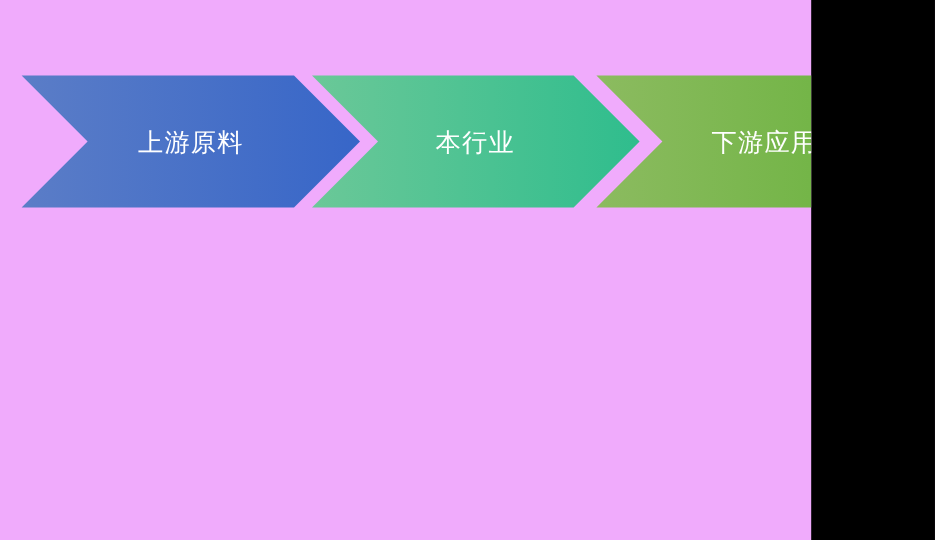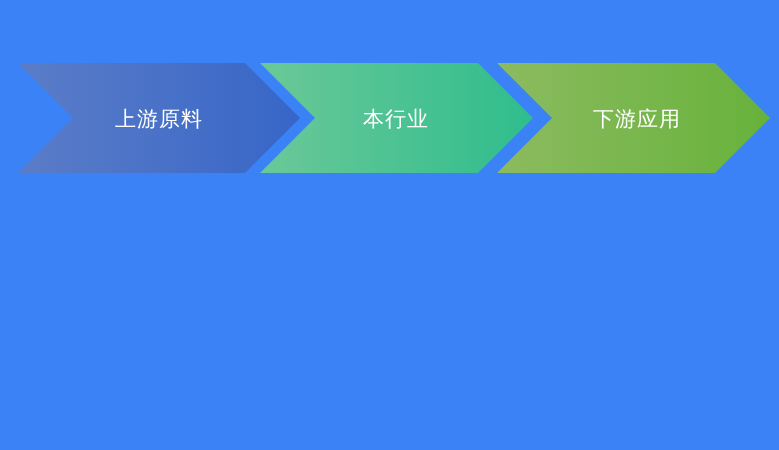--- a/index.html
+++ b/index.html
@@ -2,23 +2,23 @@
 <html><head>
 <meta charset="utf-8">
 <style>
   html, body {
     margin: 0;
     padding: 0;
     background: #000000;
   }
   .canvas {
     position: relative;
-    width: 779px;
+    width: 676px;
     height: 450px;
-    background: #3b82f6;
+    background: #f0abfc;
     overflow: hidden;
     font-family: "Liberation Sans", sans-serif;
   }
   svg text {
     font-family: "Liberation Sans", sans-serif;
     font-size: 21px;
     letter-spacing: 1px;
   }
 </style>
 </head>

